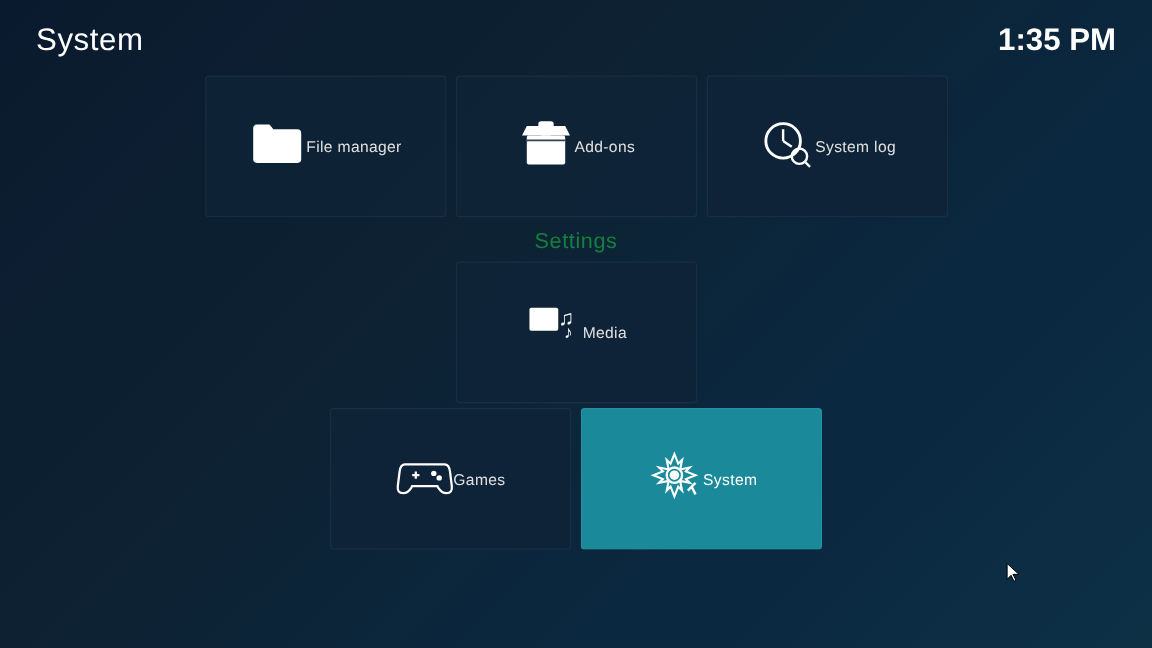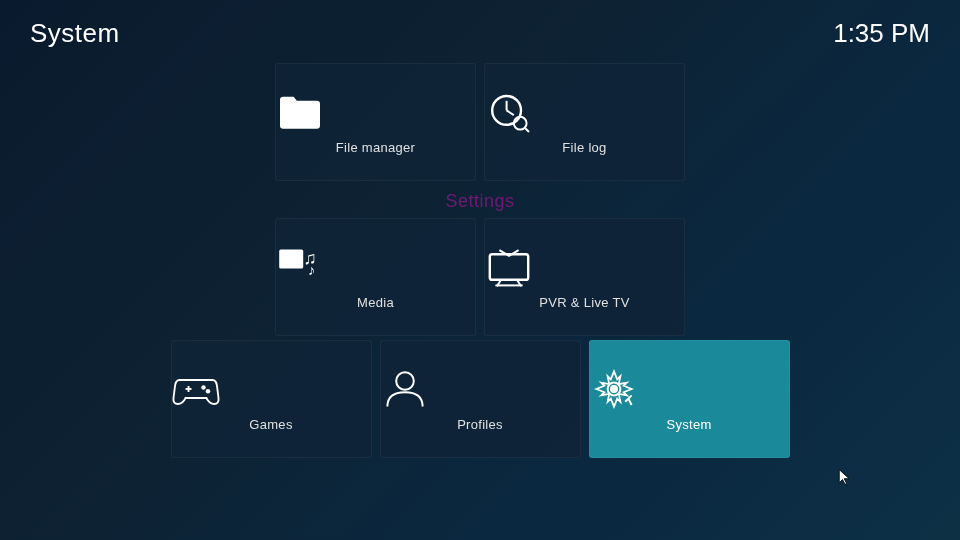--- a/index.html
+++ b/index.html
@@ -23,56 +23,57 @@
 
     .page-title {
       font-size: 26px;
       font-weight: 300;
       color: #ffffff;
       letter-spacing: 0.5px;
     }
 
     .clock {
       font-size: 26px;
-      font-weight: 400;
+      font-weight: 700;
       color: #ffffff;
     }
 
     .top-row {
       display: flex;
       justify-content: center;
       gap: 8px;
       padding: 0 30px;
       margin-top: 4px;
     }
 
     .settings-label {
       text-align: center;
       font-size: 18px;
       font-weight: 300;
-      color: #701a75;
+      color: #15803d;
       margin: 10px 0 6px 0;
       letter-spacing: 0.5px;
     }
 
     .grid-row {
       display: flex;
       justify-content: center;
       gap: 8px;
       padding: 0 30px;
       margin-top: 4px;
     }
 
     .tile {
       width: 201px;
       height: 118px;
       background: rgba(15, 35, 55, 0.85);
       border-radius: 3px;
       display: flex;
-      flex-direction: column;
+      flex-direction: row;
+      align-items: center;
       justify-content: center;
       cursor: pointer;
       transition: background 0.15s;
       border: 1px solid rgba(255,255,255,0.05);
     }
 
     .tile.active {
       background: #1a8a9a;
     }
 
@@ -113,85 +114,78 @@
 
 <div class="top-row">
 
   <div class="tile">
     <svg class="icon-svg" viewBox="0 0 60 50">
       <path d="M5 10 Q5 6 9 6 L22 6 L26 11 L51 11 Q55 11 55 15 L55 42 Q55 46 51 46 L9 46 Q5 46 5 42 Z"></path>
     </svg>
     <span class="tile-label">File manager</span>
   </div>
 
+  <div class="tile">
+    <svg class="icon-svg" viewBox="0 0 60 55">
+      <rect x="10" y="20" width="40" height="30" rx="2" ry="2"></rect>
+      <polygon points="5,20 55,20 50,10 10,10"></polygon>
+      <rect x="25" y="10" width="10" height="10"></rect>
+      <rect x="22" y="5" width="16" height="7" rx="3"></rect>
+      <line x1="10" y1="25" x2="50" y2="25" stroke="rgba(15,35,55,0.85)" stroke-width="2"></line>
+    </svg>
+    <span class="tile-label">Add-ons</span>
+  </div>
 
 
   <div class="tile">
     <svg class="icon-svg" viewBox="0 0 60 52">
       <circle cx="27" cy="24" r="18" fill="none" stroke="white" stroke-width="3"></circle>
       <line x1="27" y1="12" x2="27" y2="24" stroke="white" stroke-width="2.5"></line>
       <line x1="27" y1="24" x2="36" y2="30" stroke="white" stroke-width="2.5"></line>
       <circle cx="44" cy="40" r="8" fill="none" stroke="white" stroke-width="2.5"></circle>
       <line x1="50" y1="46" x2="55" y2="51" stroke="white" stroke-width="2.5"></line>
     </svg>
-    <span class="tile-label">File log</span>
+    <span class="tile-label">System log</span>
   </div>
 
 </div>
 
 <div class="settings-label">Settings</div>
 
 <div class="grid-row">
 
 
   <div class="tile">
     <svg class="icon-svg" viewBox="0 0 60 52">
       <rect x="4" y="4" width="30" height="24" rx="2"></rect>
       <polygon points="10,8 10,24 22,16"></polygon>
       <text x="34" y="22" font-size="22" fill="white">♫</text>
       <text x="40" y="36" font-size="18" fill="white">♪</text>
     </svg>
     <span class="tile-label">Media</span>
   </div>
 
-  <div class="tile">
-    <svg class="icon-svg" viewBox="0 0 60 52">
-      <rect x="6" y="10" width="48" height="32" rx="3" fill="none" stroke="white" stroke-width="3"></rect>
-      <line x1="20" y1="42" x2="15" y2="50" stroke="white" stroke-width="2.5"></line>
-      <line x1="40" y1="42" x2="45" y2="50" stroke="white" stroke-width="2.5"></line>
-      <path d="M18 5 L30 12 L42 5" fill="none" stroke="white" stroke-width="2.5"></path>
-      <line x1="13" y1="49" x2="47" y2="49" stroke="white" stroke-width="2.5"></line>
-    </svg>
-    <span class="tile-label">PVR &amp; Live TV</span>
-  </div>
 
 
 </div>
 
 <div class="grid-row">
 
   <div class="tile">
     <svg class="icon-svg" viewBox="0 0 64 44">
       <path d="M10 10 Q5 10 4 18 L2 34 Q1 42 8 42 Q13 42 17 36 L18 34 L46 34 L47 36 Q51 42 56 42 Q63 42 62 34 L60 18 Q59 10 54 10 Z" fill="none" stroke="white" stroke-width="2.5"></path>
       <line x1="18" y1="22" x2="26" y2="22" stroke="white" stroke-width="2.5"></line>
       <line x1="22" y1="18" x2="22" y2="26" stroke="white" stroke-width="2.5"></line>
       <circle cx="42" cy="20" r="3" fill="white"></circle>
       <circle cx="48" cy="25" r="3" fill="white"></circle>
     </svg>
     <span class="tile-label">Games</span>
   </div>
 
 
-  <div class="tile">
-    <svg class="icon-svg" viewBox="0 0 60 52">
-      <circle cx="30" cy="16" r="11" fill="none" stroke="white" stroke-width="2.5"></circle>
-      <path d="M8 48 Q8 30 30 30 Q52 30 52 48" fill="none" stroke="white" stroke-width="2.5"></path>
-    </svg>
-    <span class="tile-label">Profiles</span>
-  </div>
 
   <div class="tile active">
     <svg class="icon-svg" viewBox="0 0 60 52">
       <circle cx="30" cy="26" r="8" fill="none" stroke="white" stroke-width="2.5"></circle>
       <path d="M30 4 L34 14 L38 10 L36 20 L46 18 L42 22 L52 26 L42 30 L46 34 L36 32 L38 42 L34 38 L30 48 L26 38 L22 42 L24 32 L14 34 L18 30 L8 26 L18 22 L14 18 L24 20 L22 10 L26 14 Z" fill="none" stroke="white" stroke-width="2.2"></path>
       <path d="M48 38 L52 46 M44 42 L48 38 L52 34" fill="none" stroke="white" stroke-width="2.5"></path>
       <circle cx="30" cy="26" r="5" fill="white"></circle>
     </svg>
     <span class="tile-label">System</span>
   </div>

